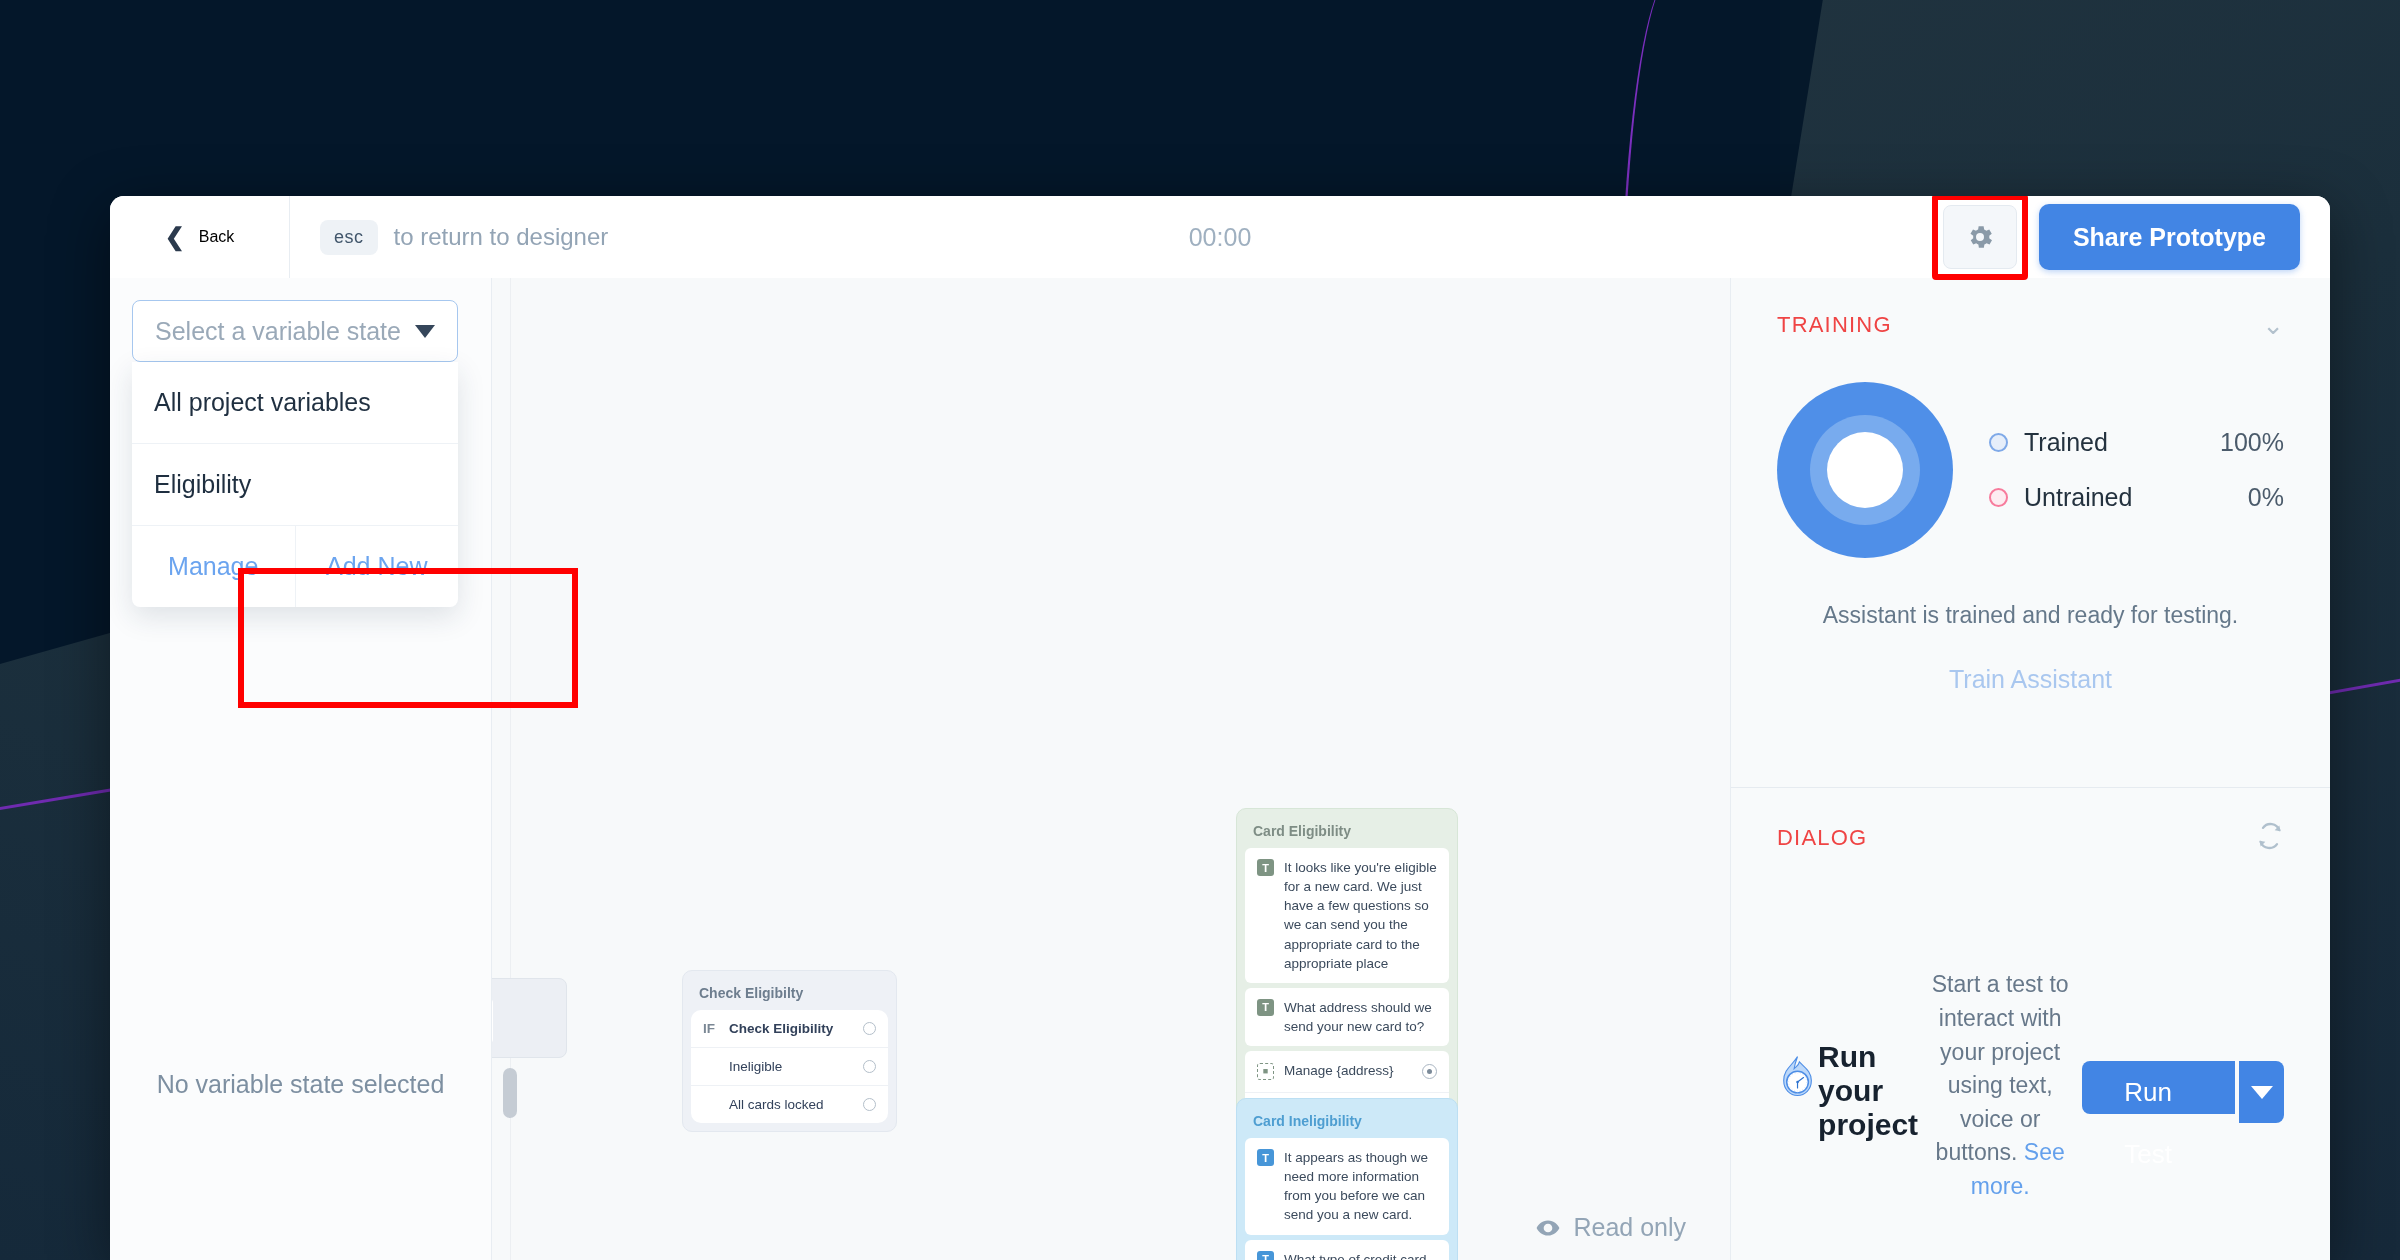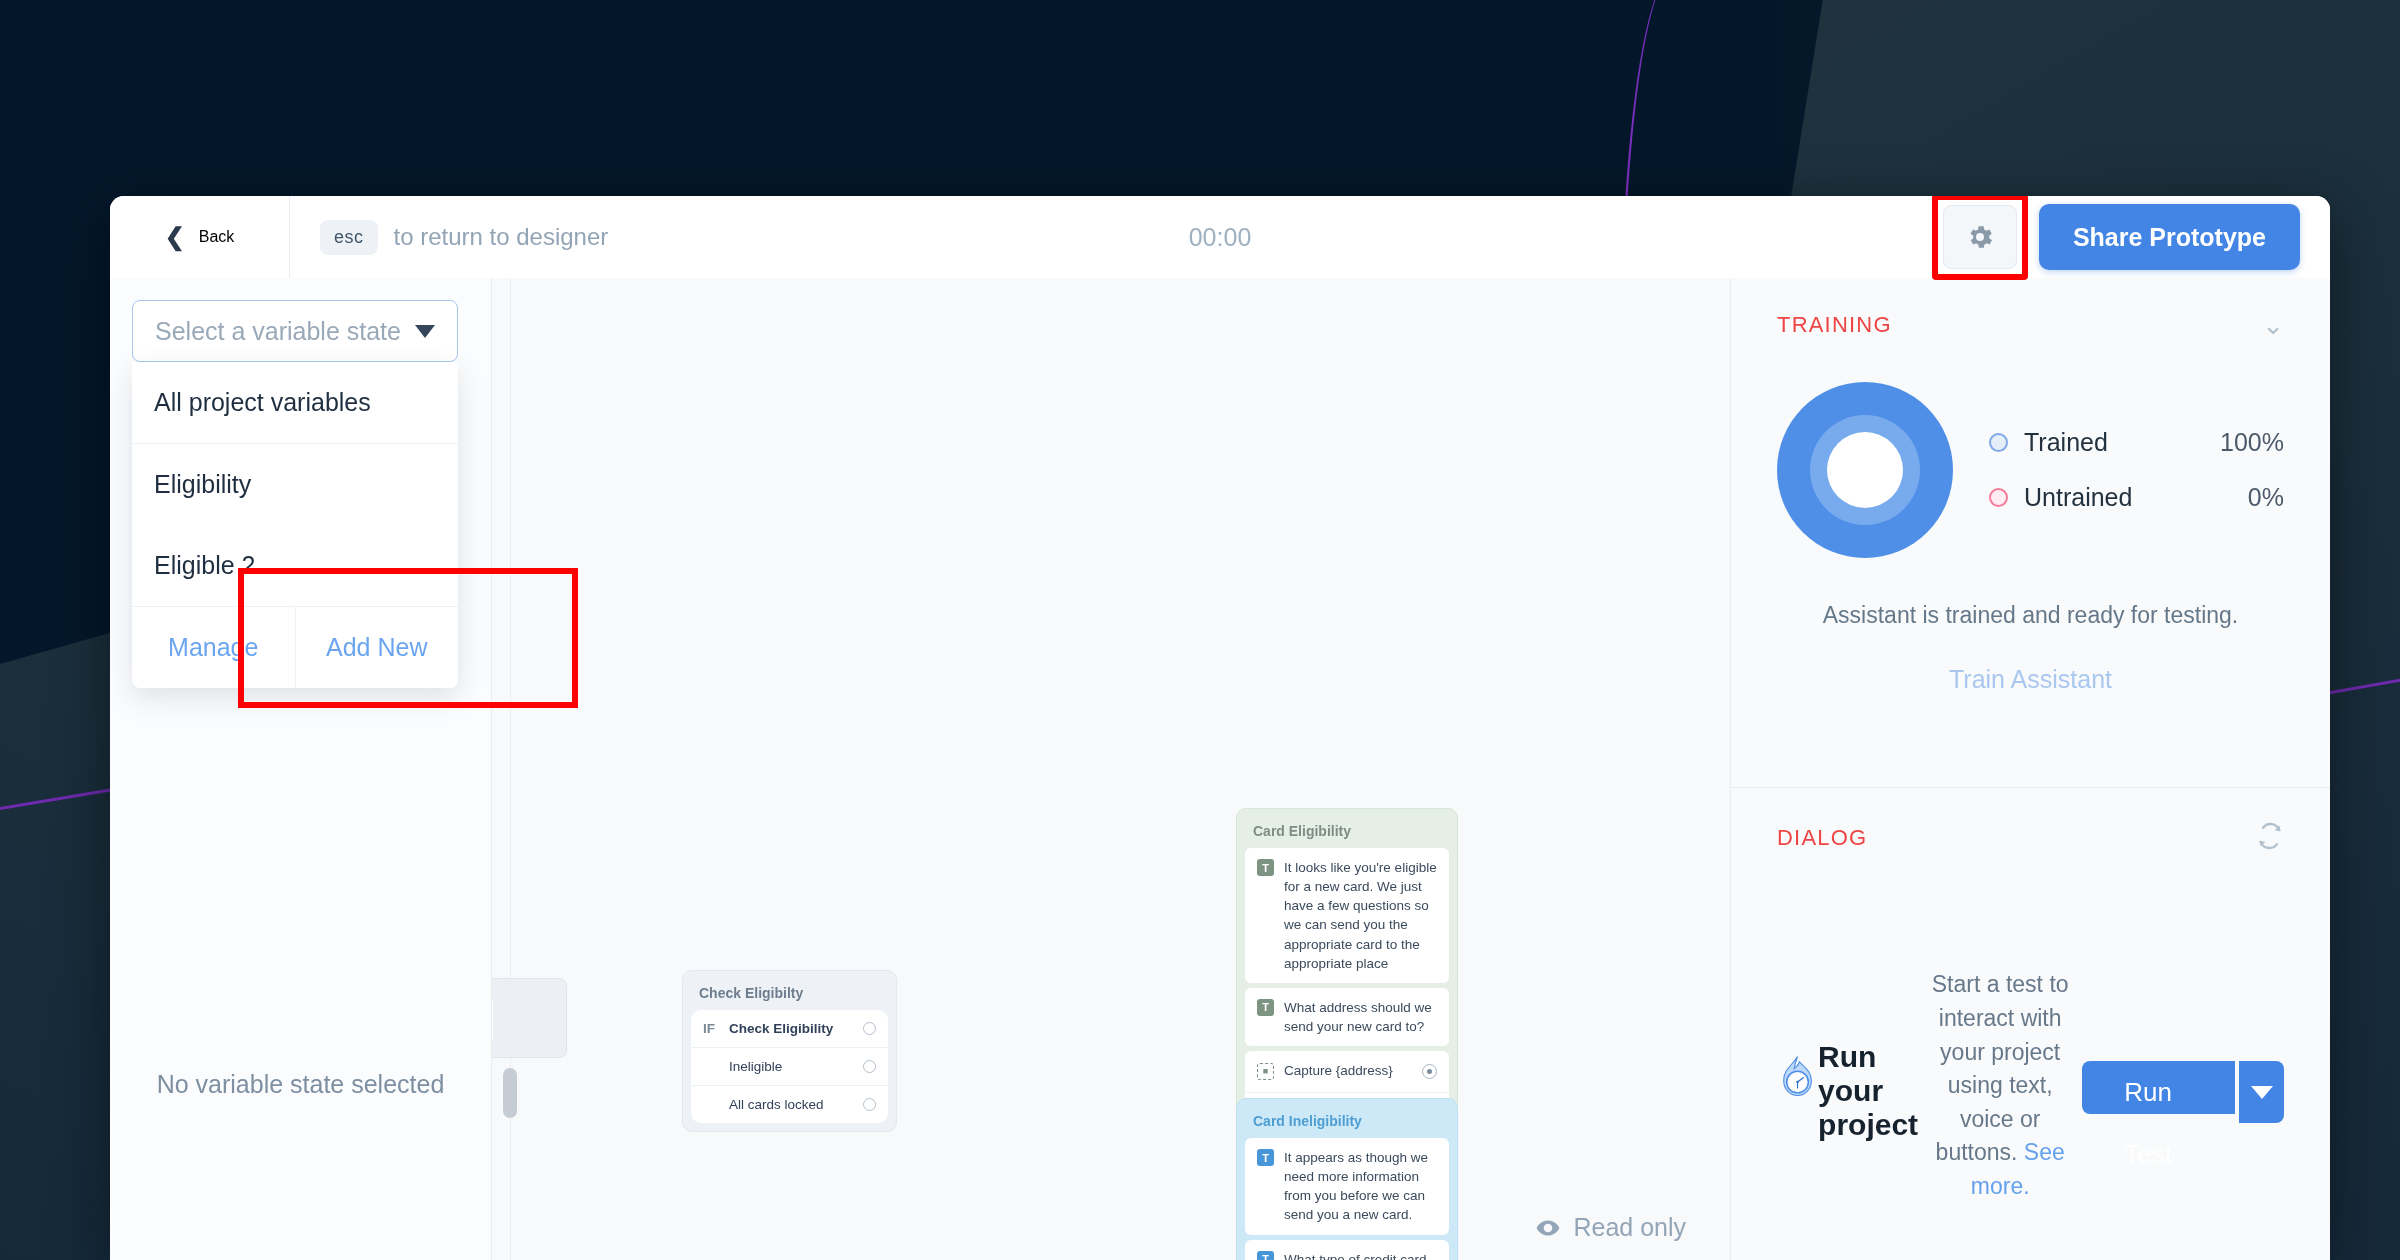--- a/index.html
+++ b/index.html
@@ -254,21 +254,20 @@
 
     <div id="left-panel">
       <div id="variable-dropdown">
         <div id="vs-select">
           <span id="vs-select-label">Select a variable state</span>
           <span id="vs-caret"></span>
         </div>
         <div id="vs-menu">
           <div class="vs-option" id="vs-option-all">All project variables</div>
           <div class="vs-option">Eligibility</div>
-          <div class="vs-option">Eligible 2</div>
           <div id="vs-actions">
             <div class="vs-action" id="vs-action-manage">Manage</div>
             <div class="vs-action">Add New</div>
           </div>
         </div>
       </div>
       <div id="vs-highlight"></div>
       <div id="no-variable-state">No variable state selected</div>
     </div>
 
@@ -321,21 +320,21 @@
           <span class="blk-icon">T</span>
           <span class="blk-text">It looks like you're eligible for a new card. We just have a few questions so we can send you the appropriate card to the appropriate place</span>
         </div>
         <div class="node-block">
           <span class="blk-icon">T</span>
           <span class="blk-text">What address should we send your new card to?</span>
         </div>
         <div class="capture-row">
           <div class="capture-top">
             <span class="blk-icon" style="background:transparent;border:1.6px dashed #7e9483;border-radius:3px;color:#7e9483;font-size:9px;">■</span>
-            <span class="blk-text">Capture {address}</span>
+            <span class="blk-text">Manage {address}</span>
             <span class="blk-dot">
                 <i></i>
               </span>
           </div>
           <div class="blk-sub" style="padding-bottom:11px;">No Match</div>
         </div>
       </div>
 
       <div class="node" id="node-ineligible">
         <div class="node-title">Card Ineligibility</div>

